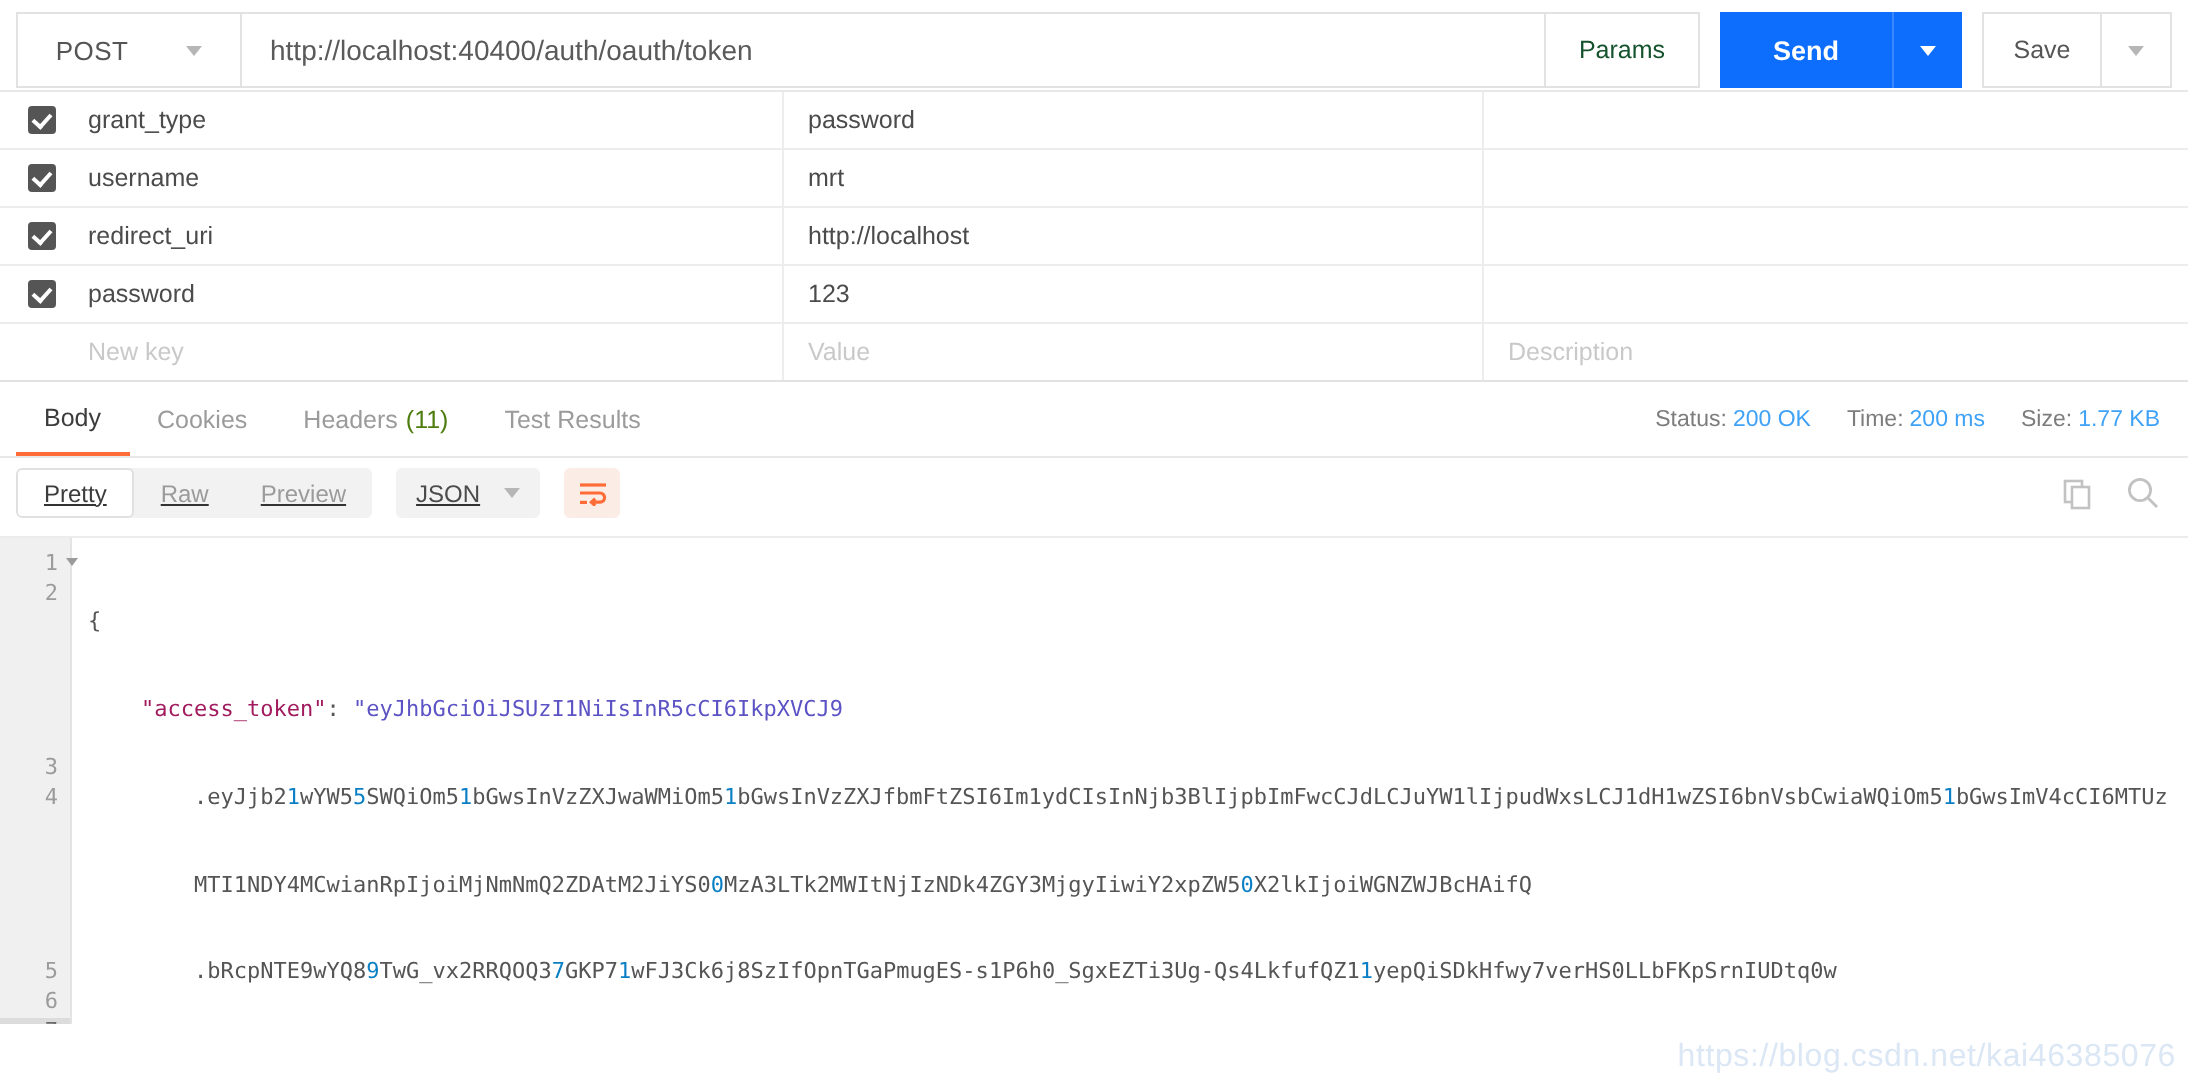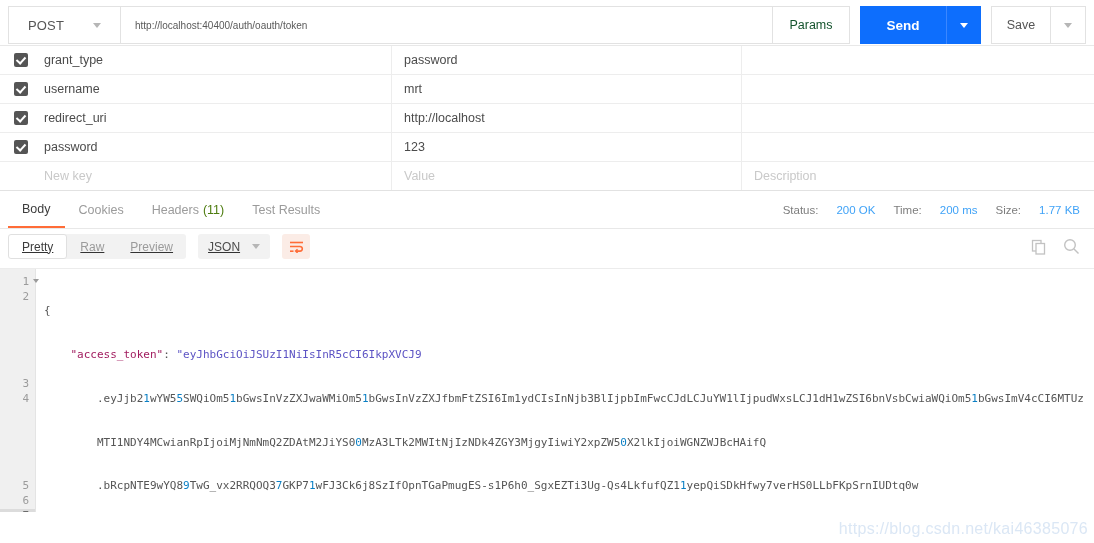--- a/index.html
+++ b/index.html
@@ -52,21 +52,21 @@
     display: inline-block;
   }
   .url-input {
     flex: 1;
     border: 1px solid #e2e2e2;
     border-right: none;
     display: flex;
     align-items: center;
     padding-left: 14px;
     box-sizing: border-box;
-    font-size: 10px;
+    font-size: 14px;
     color: #5a5a5a;
     background: #fff;
     height: 38px;
     overflow: hidden;
     white-space: nowrap;
   }
   .params-btn {
     width: 78px;
     border: 1px solid #e2e2e2;
     display: flex;
@@ -237,21 +237,21 @@
   }
   .hdr-count { color: #4d7c0f; margin-left: 4px; }
   .resp-meta {
     margin-left: auto;
     display: flex;
     align-items: center;
     gap: 18px;
     font-size: 11.5px;
     color: #7d7d7d;
   }
-  .meta-val { color: #3fa2f7; margin-left: 18px; }
+  .meta-val { color: #3fa2f7; margin-left: 3px; }
 
   
   .view-bar {
     display: flex;
     align-items: center;
     height: 40px;
     padding: 0 14px 4px 8px;
     box-sizing: border-box;
     border-bottom: 1px solid #ececec;
     text-decoration: underline;

